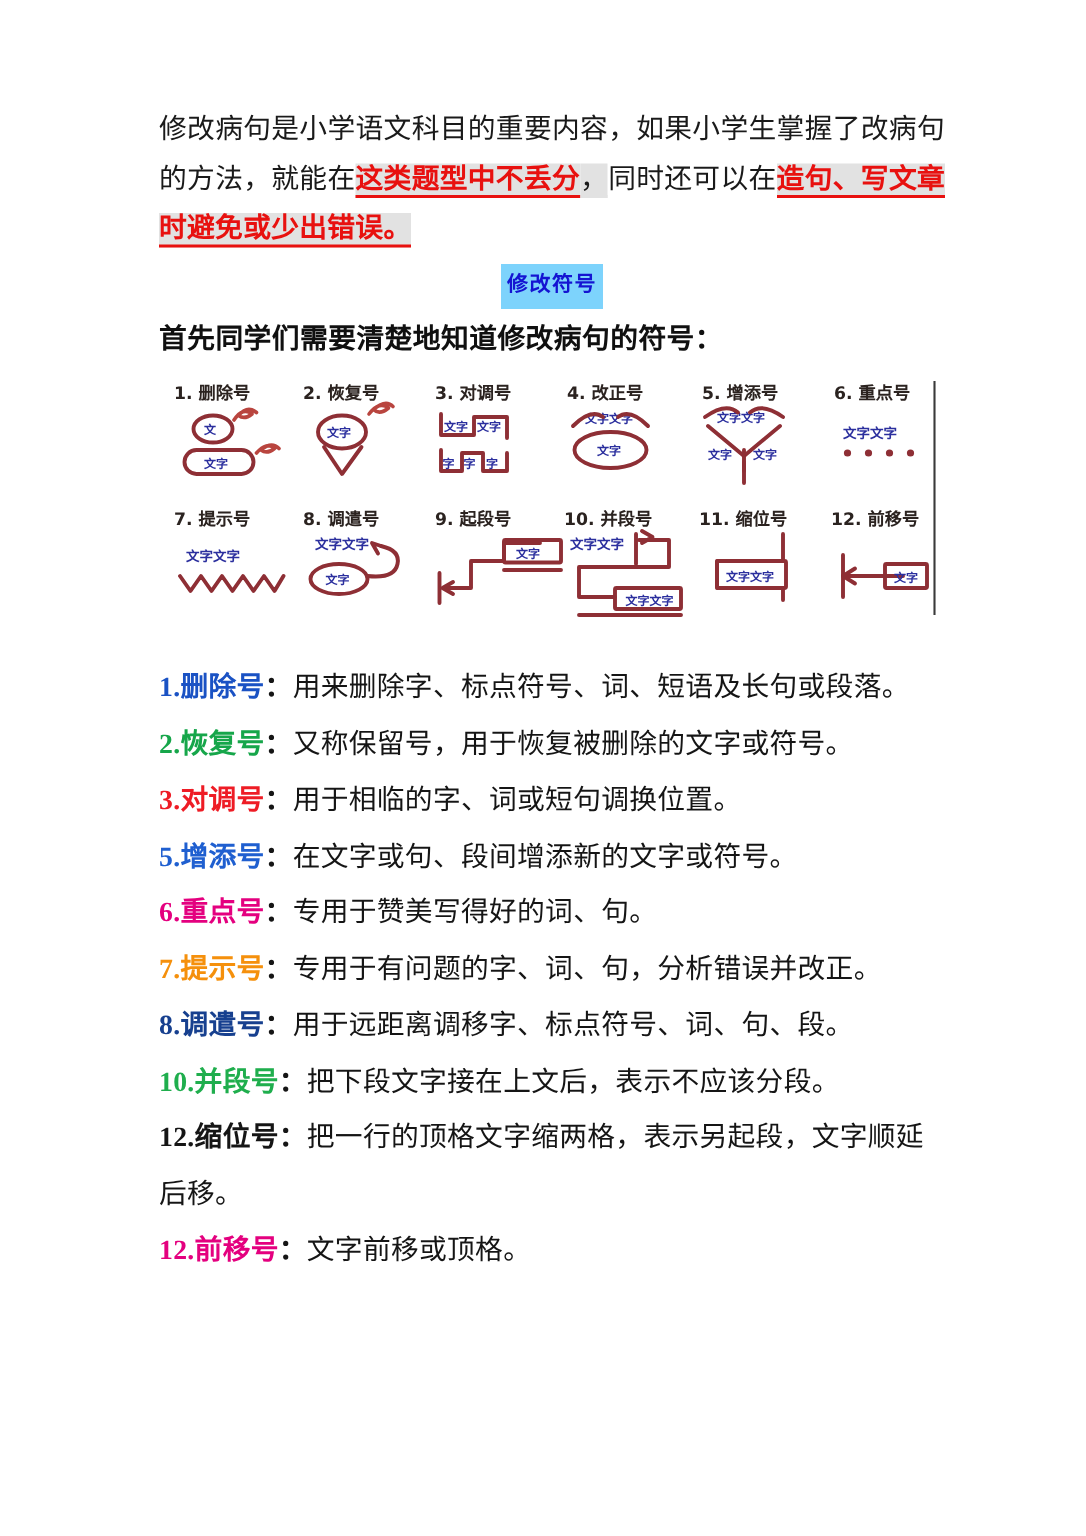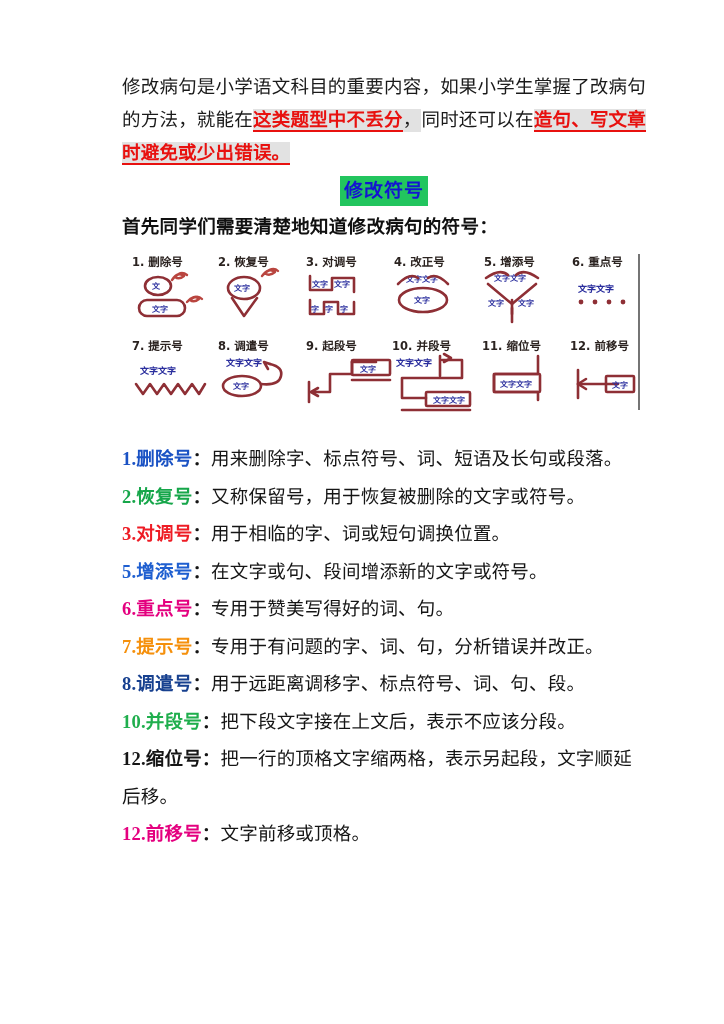--- a/index.html
+++ b/index.html
@@ -20,21 +20,21 @@
   .page {
     position: absolute;
     left: 0; top: 0;
     width: 724px;
     height: 1024px;
     background: #ffffff;
   }
 
   .content {
     position: absolute;
-    left: 122px;
+    left: 106px;
     top: 70px;
     width: 524px;
   }
 
   
   .intro {
     font-size: 18.5px;
     line-height: 33px;
     color: #1a1a1a;
     letter-spacing: 0.2px;
@@ -57,24 +57,24 @@
   }
 
   
   .title-row {
     text-align: center;
     margin-top: 7px;
     height: 30px;
   }
   .green-title {
     display: inline-block;
-    background: #22c55e;
+    background: #7dd3fc;
     color: #1414d2;
     font-weight: bold;
-    font-size: 19px;
+    font-size: 14px;
     line-height: 27px;
     padding: 1px 4px 2px 4px;
     letter-spacing: 1px;
     text-align: right;
   }
 
   
   .subhead {
     margin-top: 7px;
     font-size: 18.5px;

